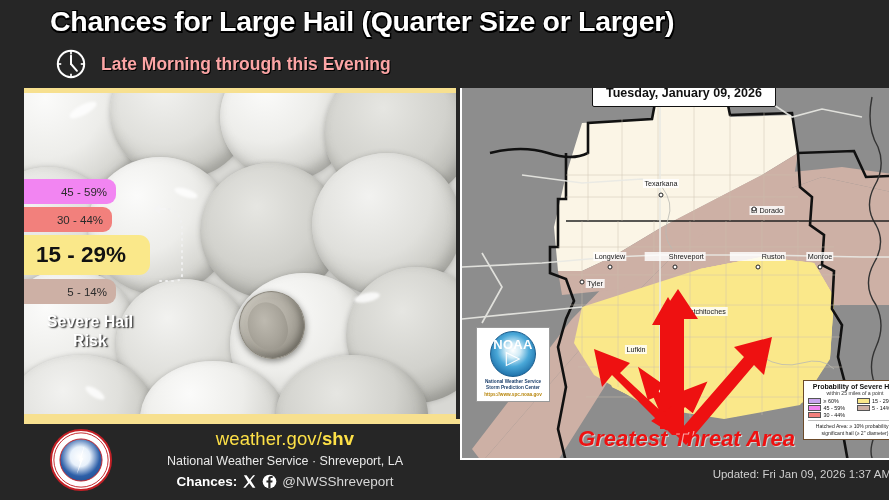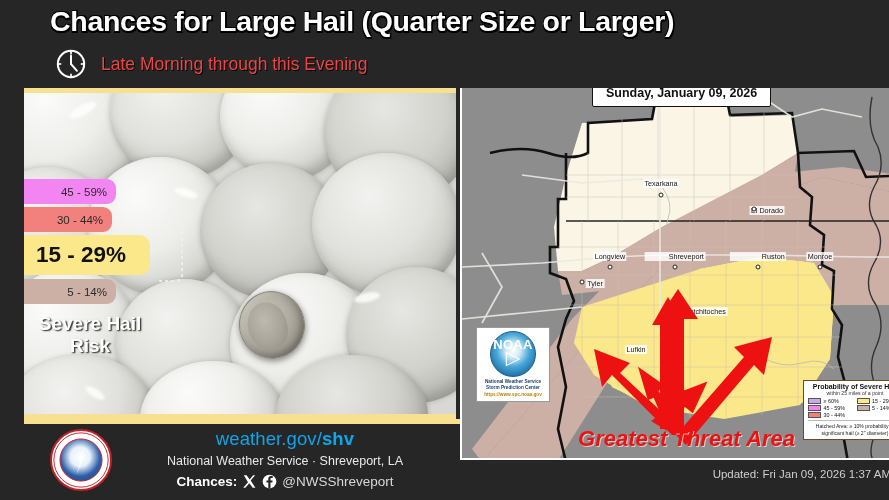--- a/index.html
+++ b/index.html
@@ -15,21 +15,21 @@
   .header { position: absolute; left: 0; top: 0; width: 889px; height: 88px; background: #262626; z-index: 40; }
   .header-title {
     position: absolute; left: 26px; top: 5px; width: 850px;
     font-size: 28.5px; font-weight: bold; color: #ffffff; letter-spacing: -0.3px;
     text-shadow: 1.6px 1.6px 0 #000, -0.6px -0.6px 0 #000, 1.6px -0.6px 0 #000, -0.6px 1.6px 0 #000;
     white-space: nowrap;
   }
   .subrow { position: absolute; left: 30px; top: 47px; display: flex; align-items: center; gap: 13px; }
   .clock-icon { width: 34px; height: 34px; display: block; }
   .header-sub {
-    font-size: 17.5px; font-weight: normal; color: #ef4444; white-space: nowrap;
+    font-size: 17.5px; font-weight: bold; color: #fca5a5; white-space: nowrap;
     text-shadow: 1px 1px 0 #000;
   }
 
   
   .yellow-band {
     position: absolute; left: 430px; top: 62px; width: 459px; height: 22px;
     background: #f7e08f; z-index: 35;
     clip-path: polygon(14px 0, 100% 0, 100% 100%, 0 100%);
   }
 
@@ -75,21 +75,21 @@
   .risk-bar.b2 { width: 92px; height: 25px; background: #f285f2; }
   .risk-bar.b3 { width: 88px; height: 25px; background: #f2807c; }
   .risk-bar.b4 {
     width: 126px; height: 40px; background: #fae88a; border-radius: 0 11px 11px 0;
     font-size: 22.5px; font-weight: bold; color: #121212; padding-right: 12px;
     justify-content: center; margin-bottom: 4px; margin-top: 1px;
   }
   .risk-bar.b5 { width: 92px; height: 25px; background: #cdb0a5; }
   .risk-caption {
     margin-top: 9px; width: 132px; text-align: center;
-    font-size: 19px; font-weight: bold; color: #ffffff; line-height: 1.17;
+    font-size: 16px; font-weight: bold; color: #ffffff; line-height: 1.17;
     text-shadow: 1.4px 1.4px 1.5px rgba(0,0,0,.85);
   }
   .dots-connector { position: absolute; left: 128px; top: 108px; z-index: 26; }
 
   
   .map-panel {
     position: absolute; left: 436px; top: 55px; width: 453px; height: 405px;
     z-index: 30; background: #8d8d8d; overflow: hidden;
     border: 2px solid #ffffff;
   }
@@ -175,21 +175,21 @@
   }
   .nws-seal .bolt {
     position: absolute; left: 50%; top: 50%; transform: translate(-50%,-50%) rotate(12deg);
     width: 5px; height: 30px; background: #ffffff;
     clip-path: polygon(55% 0, 12% 55%, 45% 55%, 25% 100%, 88% 42%, 52% 42%);
   }
   .seal-ring-text {
     position: absolute; inset: 0; font-size: 5px; font-weight: bold; color: #c22026;
   }
   .footer-txt { position: absolute; left: 96px; top: 4px; width: 330px; text-align: center; }
-  .f-url { font-size: 18.5px; color: #0ea5e9; letter-spacing: .1px; }
+  .f-url { font-size: 18.5px; color: #fde047; letter-spacing: .1px; }
   .f-url b { font-weight: bold; }
   .f-office { font-size: 12.5px; color: #e9e9e9; margin-top: 4px; }
   .f-follow { font-size: 13.5px; color: #ffffff; margin-top: 6px; display: flex; align-items: center; justify-content: center; gap: 5px; }
   .f-follow .lbl { font-weight: bold; }
   .f-follow .handle { color: #d8d8d8; text-align: right; }
   .sm-icon { width: 15px; height: 15px; display: inline-block; vertical-align: middle; }
   .updated-note {
     position: absolute; right: 22px; top: 44px; font-size: 11.5px; color: #cfcfcf;
   }
   .yellow-rule { position: absolute; left: 0; top: 419px; width: 436px; height: 5px; background: #f7e08f; z-index: 21; }
@@ -332,21 +332,21 @@
 
     <div class="hl-label">Highlighted Area: NWS Shreveport, LA</div>
 
     <div class="timestamp-box">
       <div>Last Updated: Jan 08 2026 1145 PM CST</div>
       <div>Valid Until: Jan 10 2026 0600 AM CST</div>
     </div>
 
     <div class="outlook-box">
       <div>Severe Hail Outlook</div>
-      <div>Sunday, January 09, 2026</div>
+      <div>Tuesday, January 09, 2026</div>
     </div>
 
     <div class="city-label" style="left:199px; top:122px;">Texarkana</div>
     <div class="city-dot" style="left:199px; top:138px;"></div>
     <div class="city-label" style="left:305px; top:149px;">El Dorado</div>
     <div class="city-dot" style="left:292px; top:152px;"></div>
     <div class="city-label" style="left:148px; top:195px;">Longview</div>
     <div class="city-dot" style="left:148px; top:210px;"></div>
     <div class="city-label" style="left:213px; top:195px;padding-left:24px;">Shreveport</div>
     <div class="city-dot" style="left:213px; top:210px;"></div>

